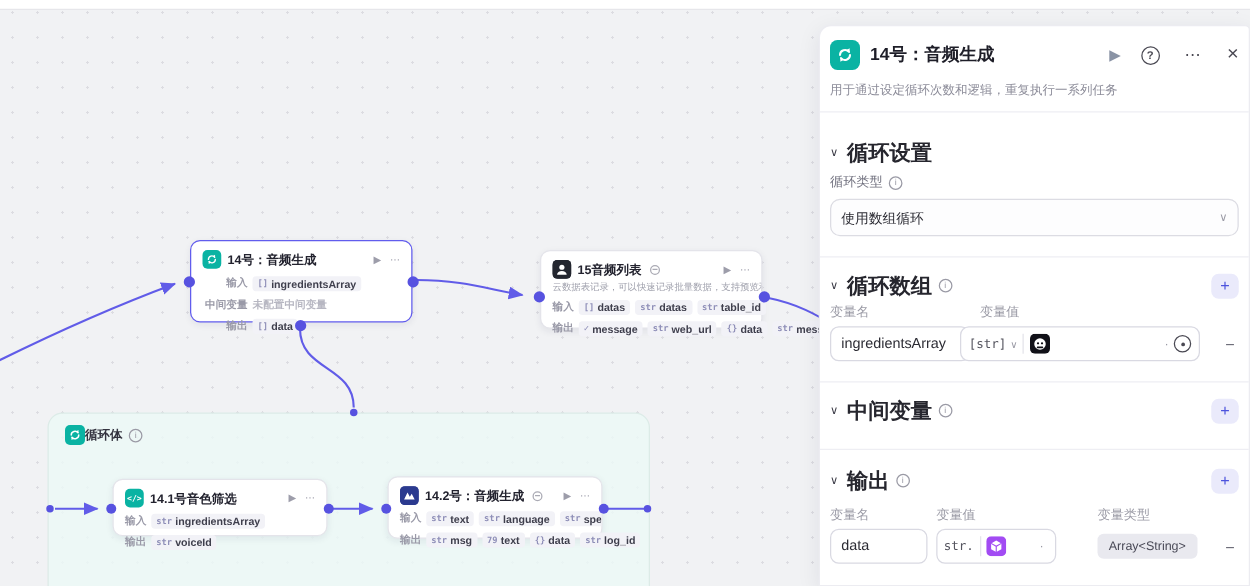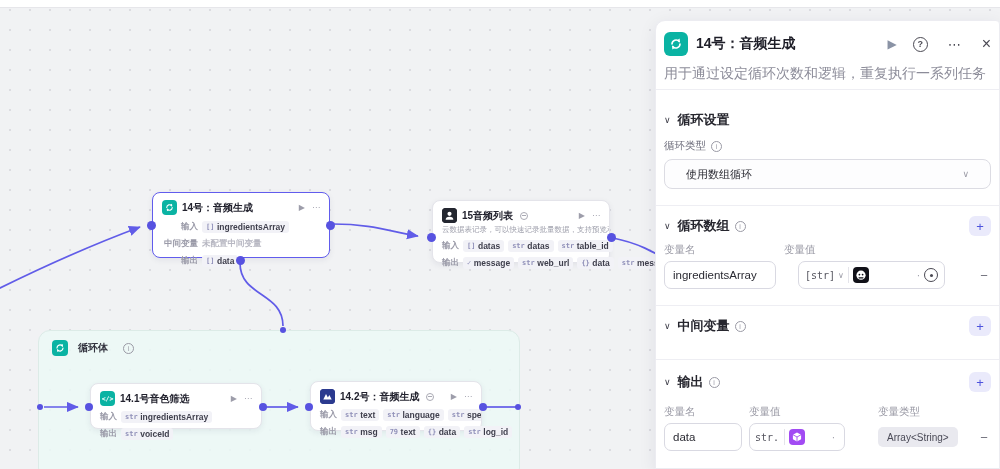--- a/index.html
+++ b/index.html
@@ -14,21 +14,21 @@
   .topbar { position:absolute; top:0; left:0; right:0; height:8px; background:#fff; border-bottom:1px solid #e6e6ea; z-index:1; }
 
   
   svg.edges { position:absolute; inset:0; z-index:3; pointer-events:none; }
 
   
   .loop-box {
     position:absolute; left:38px; top:330px; width:482px; height:150px;
     background:rgba(235,249,246,.82); border:1px solid #dcebe7; border-radius:12px; z-index:2;
   }
-  .loop-header { display:flex; align-items:center; gap:10px; padding:9px 13px; }
+  .loop-header { display:flex; align-items:center; gap:0; padding:9px 13px; }
   .loop-title { font-size:10px; font-weight:600; color:#33333f; }
 
   
   .node {
     position:absolute; background:#fff; border:1px solid #e4e4ea; border-radius:8px;
     box-shadow:0 2px 6px rgba(30,30,70,.07); z-index:4; font-size:8.5px;
   }
   .node.selected { border:1.5px solid #615ced; }
   .node-header { display:flex; align-items:center; gap:5px; padding:7px 9px 3px; }
   .node-icon { width:15px; height:15px; border-radius:4px; display:flex; align-items:center; justify-content:center; flex-shrink:0; color:#fff; }
@@ -60,29 +60,29 @@
   }
   .p-header { position:absolute; top:10px; left:8px; right:8px; height:26px; display:flex; align-items:center; }
   .p-icon { width:24px; height:24px; border-radius:6px; background:#0ab3a3; display:flex; align-items:center; justify-content:center; flex-shrink:0; }
   .p-title { font-size:14px; font-weight:bold; color:#1e1e28; margin-left:8px; white-space:nowrap; }
   .p-actions { margin-left:auto; display:flex; align-items:center; }
   .act { color:#4a4953; font-size:13px; cursor:pointer; display:inline-flex; align-items:center; justify-content:center; }
   .act.play { color:#8a93a5; font-size:12px; margin-right:16px; }
   .act.help { width:15px; height:15px; border:1.3px solid #4a4953; border-radius:50%; font-size:9px; font-weight:bold; margin-right:20px; }
   .act.more { margin-right:20px; letter-spacing:1px; }
   .act.close { font-size:16px; }
-  .p-sub { position:absolute; top:44px; left:8px; right:8px; font-size:14px; color:#8c8c99; white-space:nowrap; }
+  .p-sub { position:absolute; top:44px; left:8px; right:8px; font-size:10px; color:#8c8c99; white-space:nowrap; }
   .pdiv { position:absolute; left:0; right:0; height:1px; background:#eeeef3; }
   .sec { position:absolute; left:8px; right:8px; display:flex; align-items:center; }
   .sec .chev { font-size:9px; color:#3a3a45; margin-right:7px; }
-  .sec .sec-title { font-size:13px; font-weight:bold; color:#26262e; }
+  .sec .sec-title { font-size:17px; font-weight:bold; color:#26262e; }
   .info { width:11px; height:11px; border:1px solid #9a9aa5; border-radius:50%; color:#9a9aa5; font-size:7px; display:inline-flex; align-items:center; justify-content:center; margin-left:5px; font-style:normal; }
   .plus-btn { position:absolute; right:0; width:22px; height:20px; background:#eaeafb; color:#4d53dd; border:none; border-radius:6px; font-size:13px; line-height:1; cursor:pointer; }
   .p-label { position:absolute; left:8px; display:flex; align-items:center; font-size:10.5px; color:#70707e; }
-  .p-select { position:absolute; left:8px; right:8px; height:30px; border:1px solid #dcdce3; border-radius:8px; background:#fdfdfe; display:flex; align-items:center; padding:0 21px; font-size:11px; color:#2b2b33; cursor:pointer; }
+  .p-select { position:absolute; left:8px; right:8px; height:30px; border:1px solid #dcdce3; border-radius:8px; background:#fdfdfe; display:flex; align-items:center; padding:0 8px; font-size:11px; color:#2b2b33; cursor:pointer; }
   .p-select .chev { margin-left:auto; color:#9a9aa5; font-size:9px; }
   .cols { position:absolute; left:0; right:0; font-size:10.5px; color:#9a9aa5; }
   .cols span { position:absolute; white-space:nowrap; }
   .p-input { position:absolute; height:28px; border:1px solid #d9d9e2; border-radius:7px; padding:0 8px; font-size:11.5px; color:#2b2b33; font-family:inherit; background:#fff; }
   .pill { position:absolute; height:28px; border:1px solid #d9d9e2; border-radius:7px; background:#fff; display:flex; align-items:center; padding:0 6px; cursor:pointer; overflow:hidden; }
   .pill .tsel { font-size:10px; color:#55555f; font-family:"DejaVu Sans Mono",monospace; white-space:nowrap; }
   .pill .tchev { font-size:8px; color:#9a9aa5; margin:0 4px 0 3px; }
   .pill .vsep { width:1px; height:16px; background:#e4e4ea; margin-right:5px; }
   .pill .ref-icon { width:16px; height:16px; border-radius:4px; flex-shrink:0; margin-right:4px; }
   .pill .ref-text { font-size:14px; color:#2b2b33; white-space:nowrap; overflow:hidden; text-overflow:ellipsis;margin-top:45px; }
@@ -353,21 +353,21 @@
       <span class="chev">∨</span>
       <span class="sec-title">循环数组</span>
       <span class="info">i</span>
       <button class="plus-btn">+</button>
     </div>
     <div class="cols" style="top:222px;">
       <span style="left:8px;">变量名</span>
       <span style="left:128px;">变量值</span>
     </div>
     <input class="p-input" style="top: 240px; left: 8px; width: 112px;" value="ingredientsArray">
-    <div class="pill" style="top:240px;left:142px;width:147px;">
+    <div class="pill" style="top:240px;left:112px;width:192px;">
       <span class="tsel">[str]</span>
       <span class="tchev">∨</span>
       <span class="vsep"></span>
       <span class="ref-icon">
         <svg viewBox="0 0 16 16" width="16" height="16">
             <rect width="16" height="16" rx="4" fill="#111118"></rect>
             <circle cx="8" cy="8.2" r="4.6" fill="#fff"></circle>
             <circle cx="6.4" cy="7.6" r="0.9" fill="#111118"></circle>
             <circle cx="9.6" cy="7.6" r="0.9" fill="#111118"></circle>
             <rect x="5.4" y="10.2" width="5.2" height="1.3" rx="0.65" fill="#111118"></rect>

